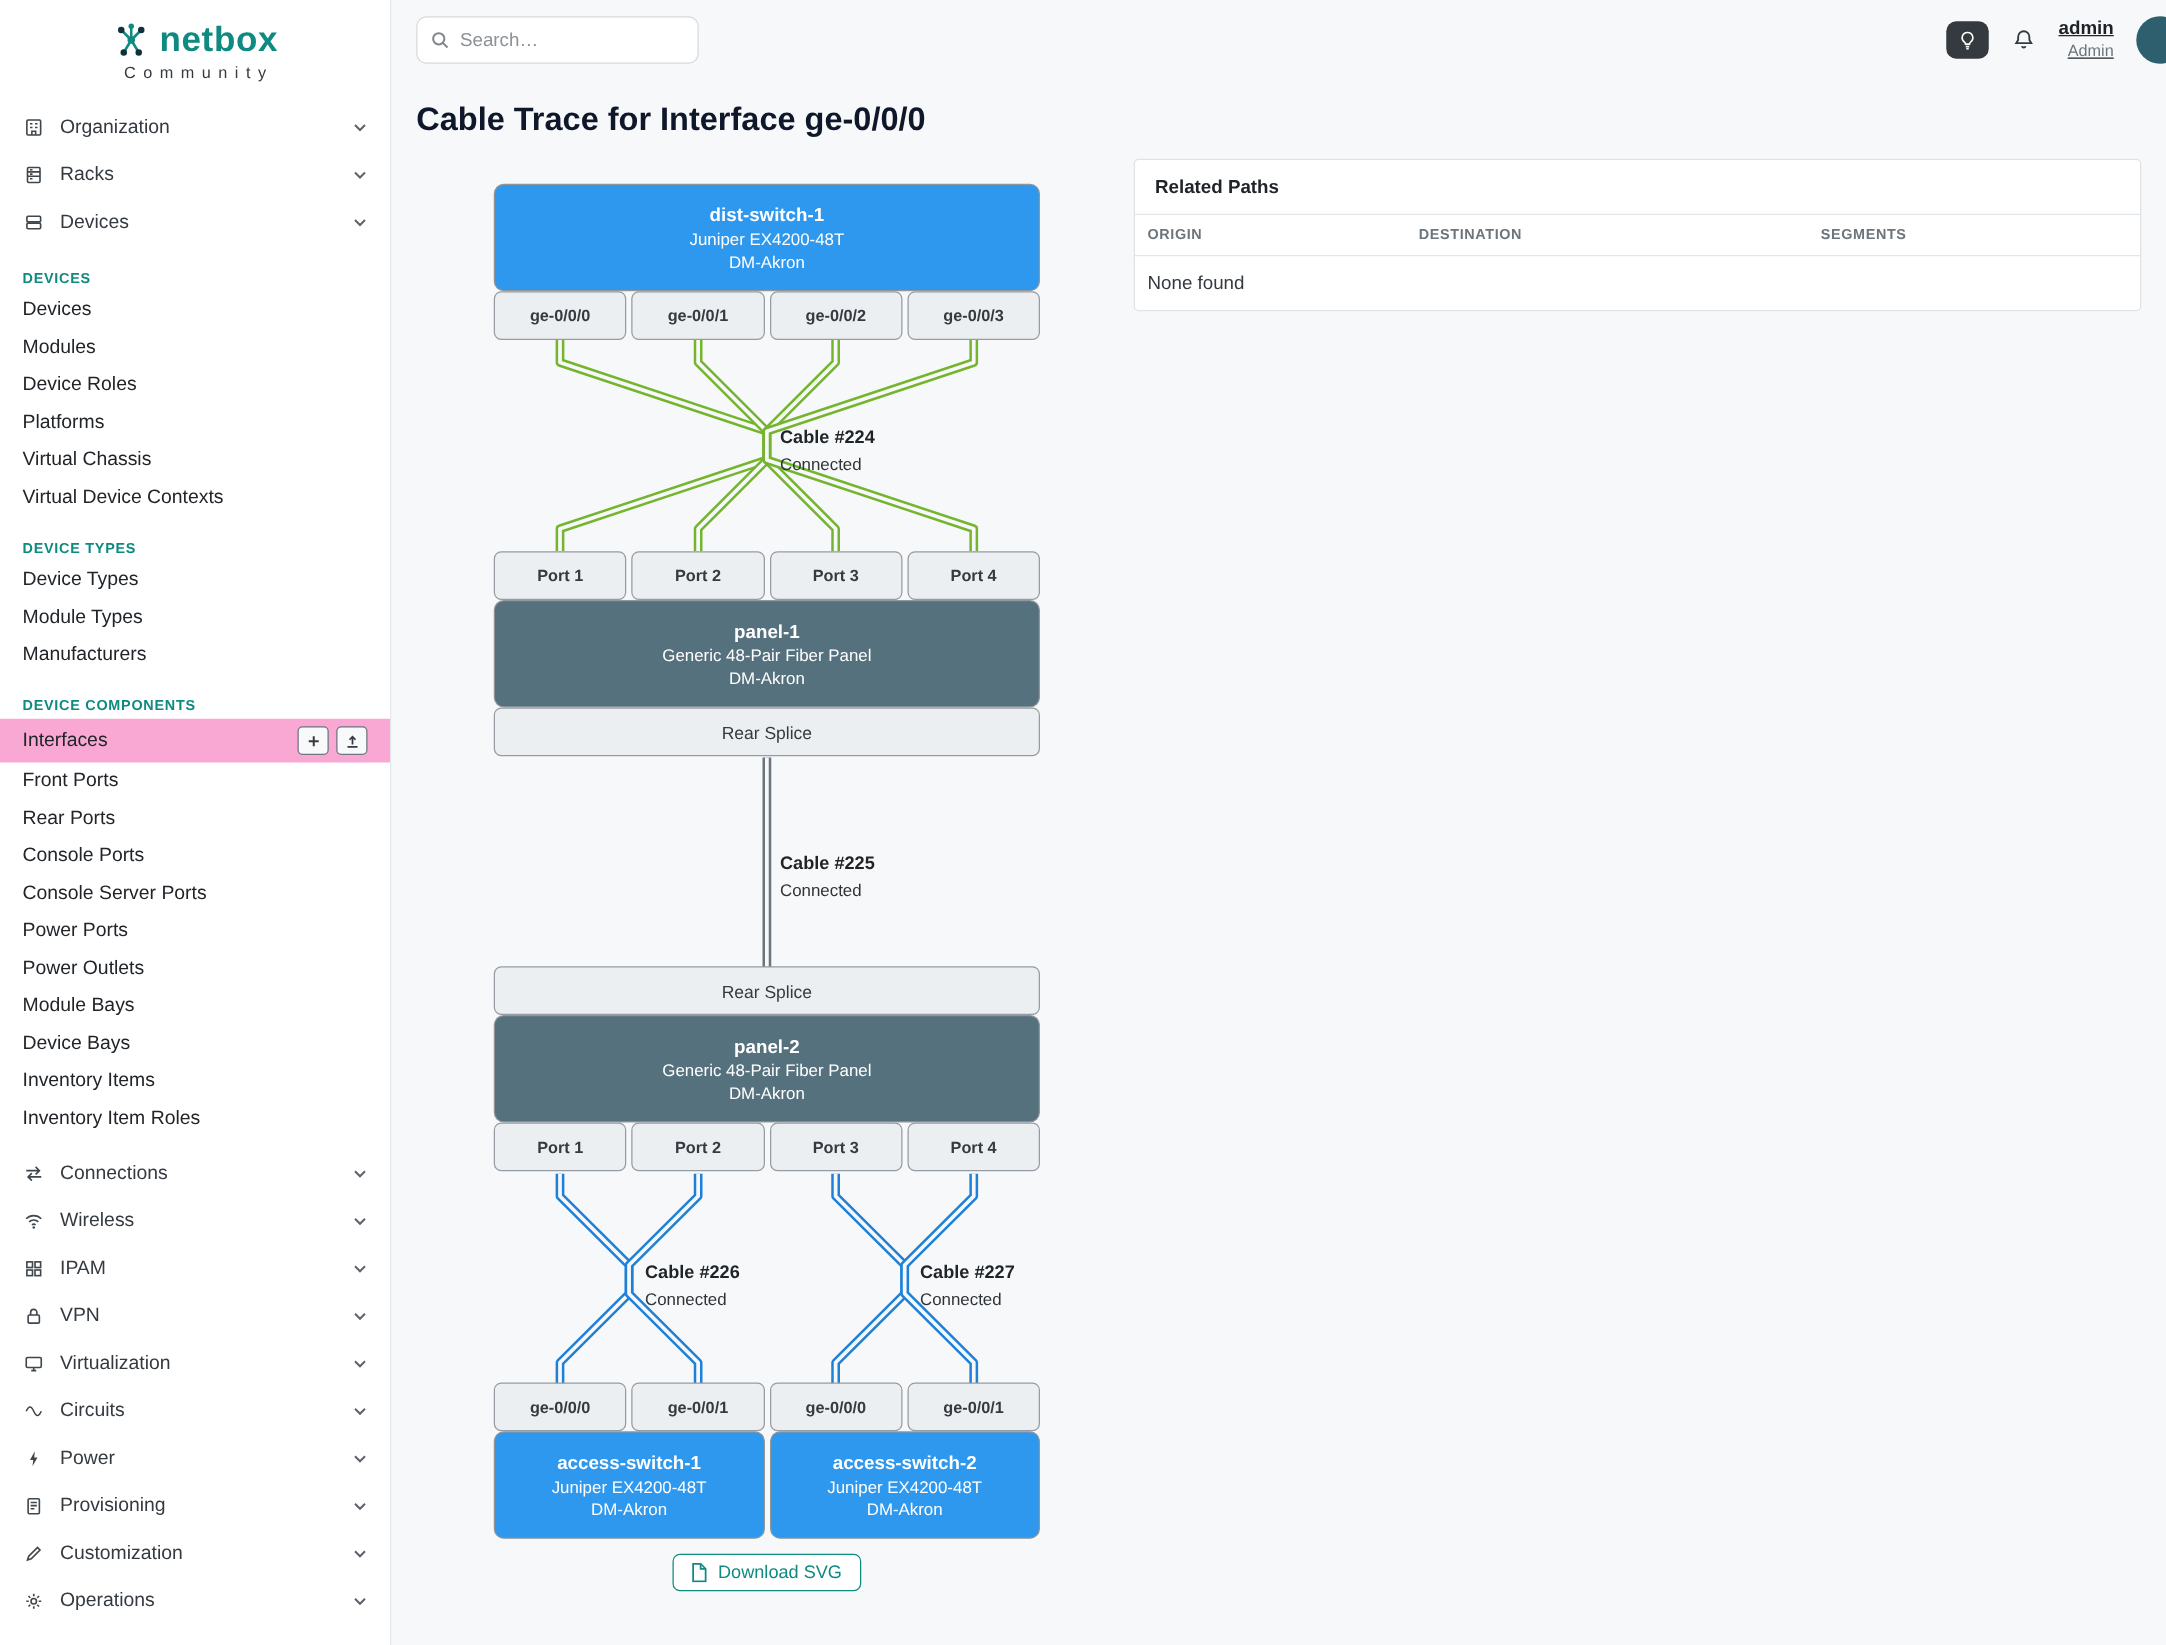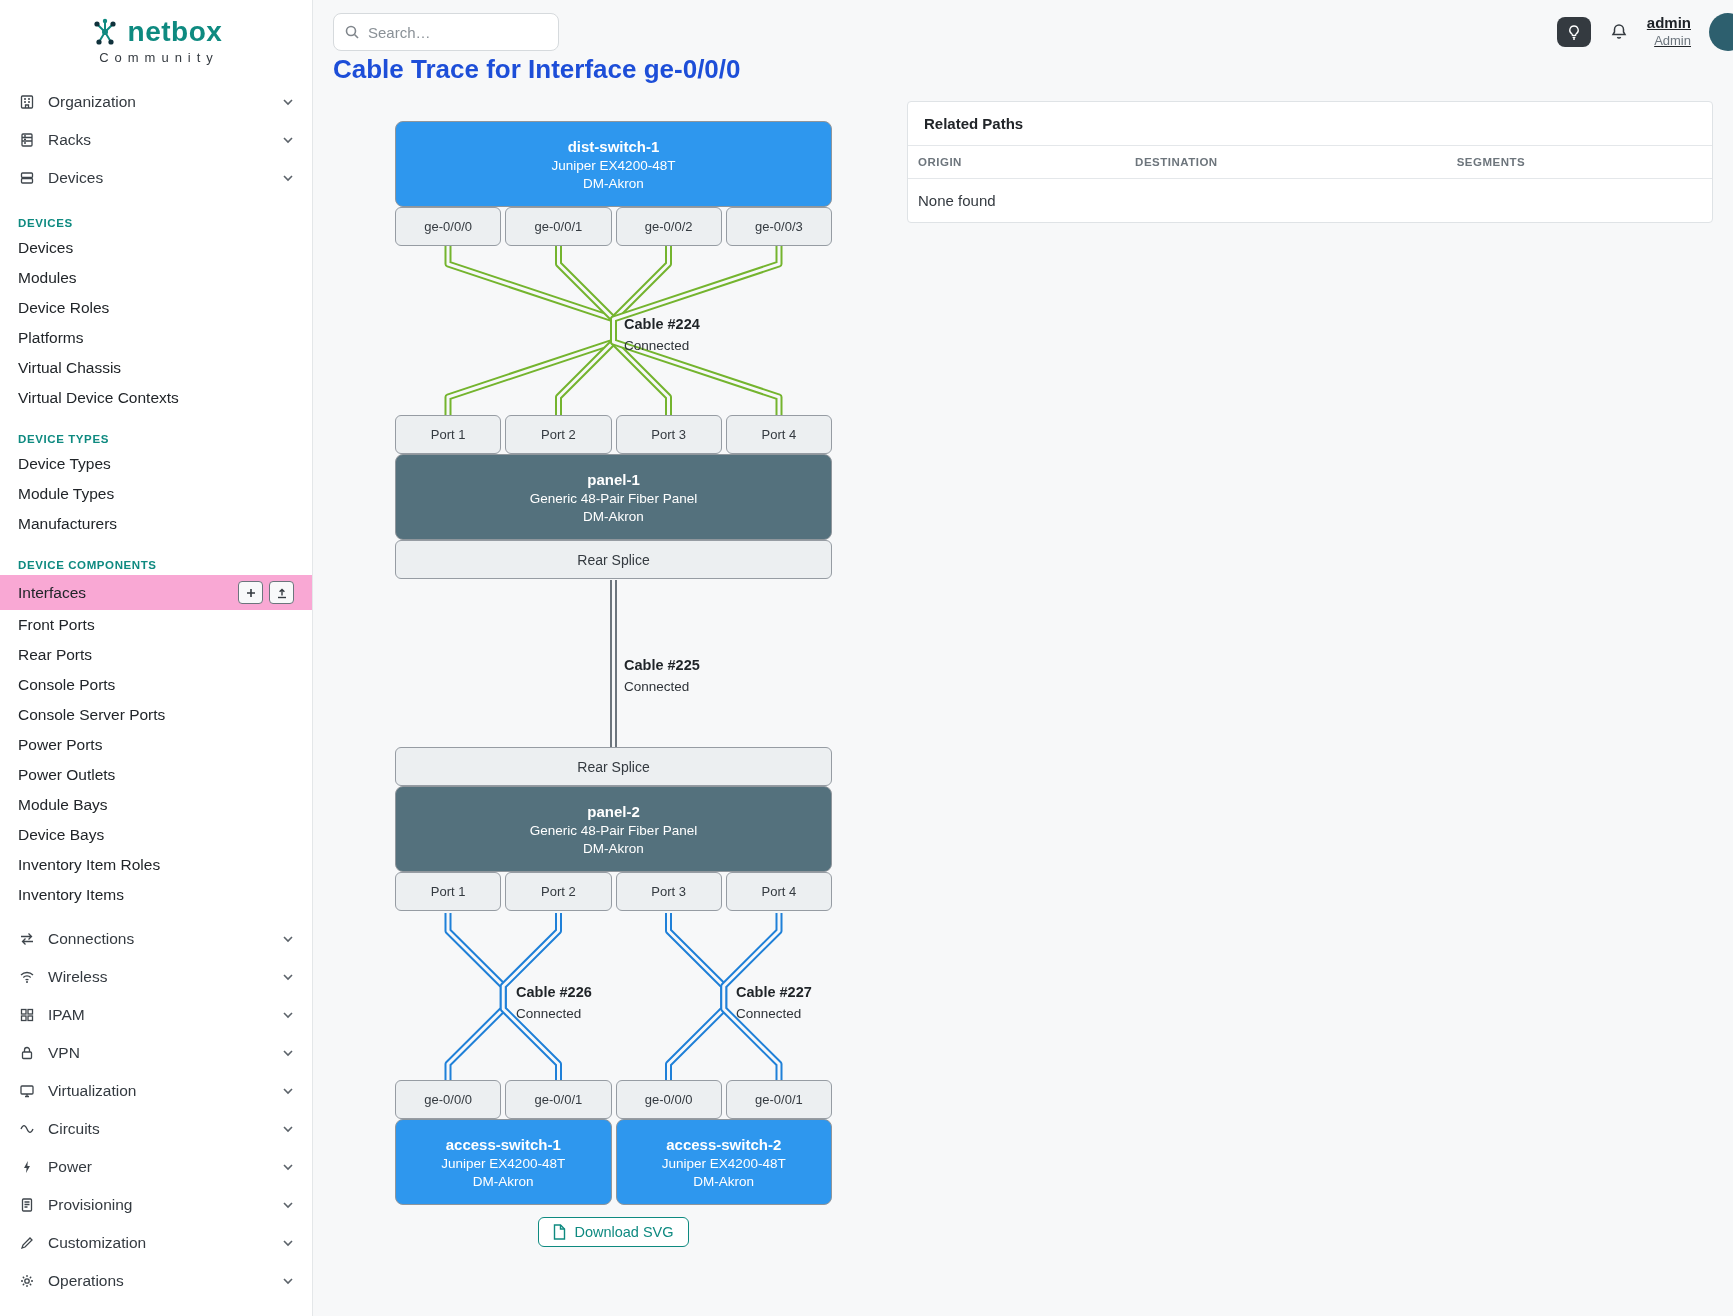--- a/index.html
+++ b/index.html
@@ -63,40 +63,40 @@
   }
   .search-box input::placeholder{color:#8a9197;}
   .top-right{margin-left:auto;display:flex;align-items:center;gap:18px;}
   .bulb-btn{width:34px;height:30px;border-radius:8px;background:#343a40;border:none;
     display:flex;align-items:center;justify-content:center;cursor:pointer;}
   .bell-btn{background:none;border:none;display:flex;cursor:pointer;}
   .user-block{text-align:right;line-height:18px;text-decoration:underline;}
   .user-name{font-size:15px;font-weight:bold;color:#1d2227;}
   .user-role{font-size:13px;color:#6c757d;}
   .avatar{width:38px;height:38px;border-radius:50%;background:#2d5f6e;margin-right:-34px;flex:none;}
-  .page-title{font-size:26px;font-weight:600;color:#1d4ed8;}
+  .page-title{margin-top:26px;font-size:26px;font-weight:600;color:#0f172a;}
   .content-row{display:flex;align-items:flex-start;margin-top:16px;}
   
   .trace-wrap{width:437px;margin-left:62px;margin-top:20px;flex:none;}
   .trace{position:relative;width:437px;}
   .trace svg.cables{position:absolute;left:0;top:0;z-index:0;}
   .tbox{position:relative;z-index:1;}
   .device{
     height:86px;border:1px solid #8f969c;border-radius:8px;color:#fff;
     display:flex;flex-direction:column;justify-content:center;align-items:center;gap:3px;cursor:pointer;
   }
   .device.blue{background:var(--device-blue);}
   .device.slate{background:var(--panel-slate);}
   .nname{font-size:15px;font-weight:bold;}
   .nsub{font-size:13.5px;}
   .port-row{display:flex;gap:4px;position:relative;z-index:1;}
   .port{
     flex:1;height:39px;background:#eceff1;border:1px solid #969ca3;border-radius:6px;
     display:flex;align-items:center;justify-content:center;
-    font-size:13px;font-weight:normal;color:#343a40;cursor:pointer;
+    font-size:13px;font-weight:bold;color:#343a40;cursor:pointer;
   }
   .splice{
     height:39px;background:#eceff1;border:1px solid #969ca3;border-radius:6px;
     display:flex;align-items:center;justify-content:center;
     font-size:14px;font-weight:500;color:#343a40;position:relative;z-index:1;cursor:pointer;
   }
   .sp169{height:169px;} .sp168{height:168px;}
   .switch-row{display:flex;gap:4px;position:relative;z-index:1;}
   .switch-row .device{flex:1;}
   .cable-label{position:absolute;z-index:2;line-height:21px;cursor:pointer;}
@@ -261,24 +261,24 @@
     <div class="nav-sub">
         <span>Power Outlets</span>
       </div>
     <div class="nav-sub">
         <span>Module Bays</span>
       </div>
     <div class="nav-sub">
         <span>Device Bays</span>
       </div>
     <div class="nav-sub">
+        <span>Inventory Items</span>
+      </div>
+    <div class="nav-sub">
         <span>Inventory Item Roles</span>
-      </div>
-    <div class="nav-sub">
-        <span>Inventory Items</span>
       </div>
 
     <div class="nav-bottom">
       <div class="nav-row">
         <span class="nav-icon">
             <svg class="icon-svg" width="16" height="16" viewBox="0 0 16 16" fill="none" stroke="#3f464c" stroke-width="1.3">
               <path d="M2 5.5h10M9.5 2.5l3 3-3 3M14 10.5H4M6.5 7.5l-3 3 3 3"></path>
             </svg>
           </span>
         <span class="nav-label">Connections</span>

